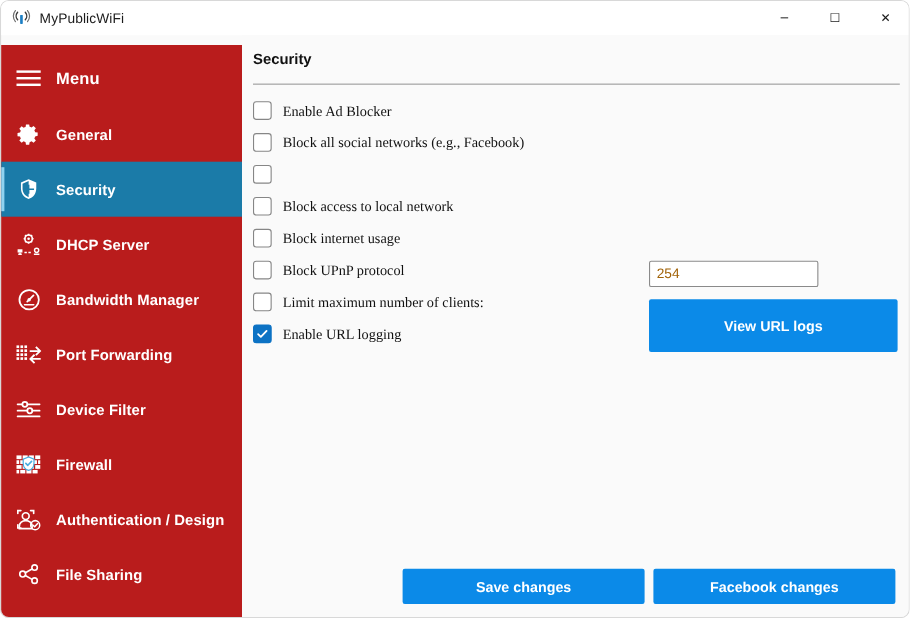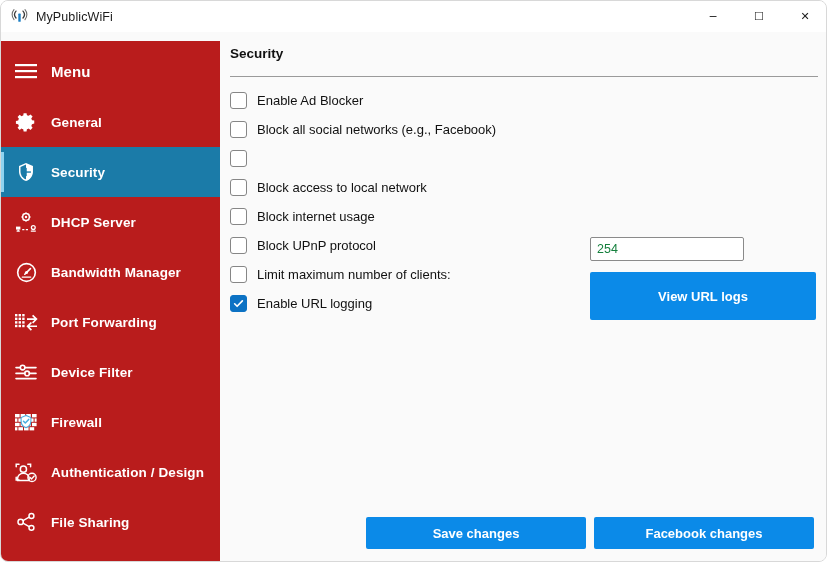--- a/index.html
+++ b/index.html
@@ -178,36 +178,37 @@
   .cbox.checked {
     background: #0c72c4;
     border-color: #0c72c4;
   }
   .cbox .tick { display: none; }
   .cbox.checked .tick { display: block; }
   .option-label {
     font-size: 13px;
     color: #111111;
     white-space: nowrap;
+    font-family: Liberation Serif, serif;
   }
 
   
   #clients-input {
     position: absolute;
     left: 370px;
     top: 205px;
     width: 154px;
     height: 24px;
     box-sizing: border-box;
     border: 1px solid #8a8a8a;
     border-radius: 2px;
     background: #ffffff;
     font-family: "Liberation Sans", sans-serif;
     font-size: 12.5px;
-    color: #15803d;
+    color: #a16207;
     padding: 0 6px;
     outline: none;
   }
   #view-logs-btn {
     position: absolute;
     left: 370px;
     top: 240px;
     width: 226px;
     height: 48px;
     background: #0b8ae8;

